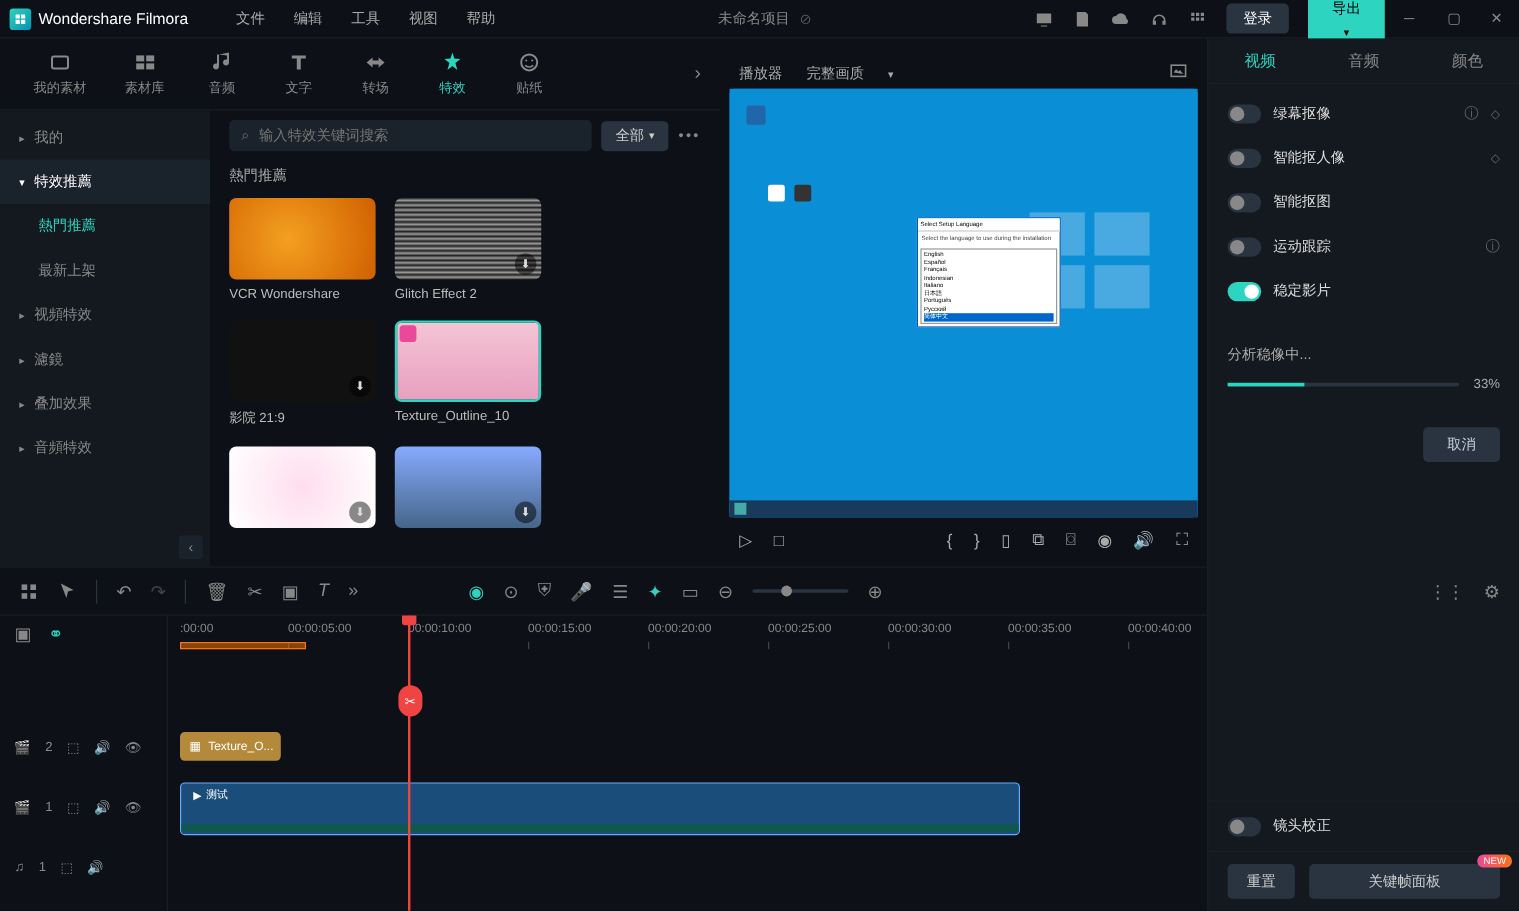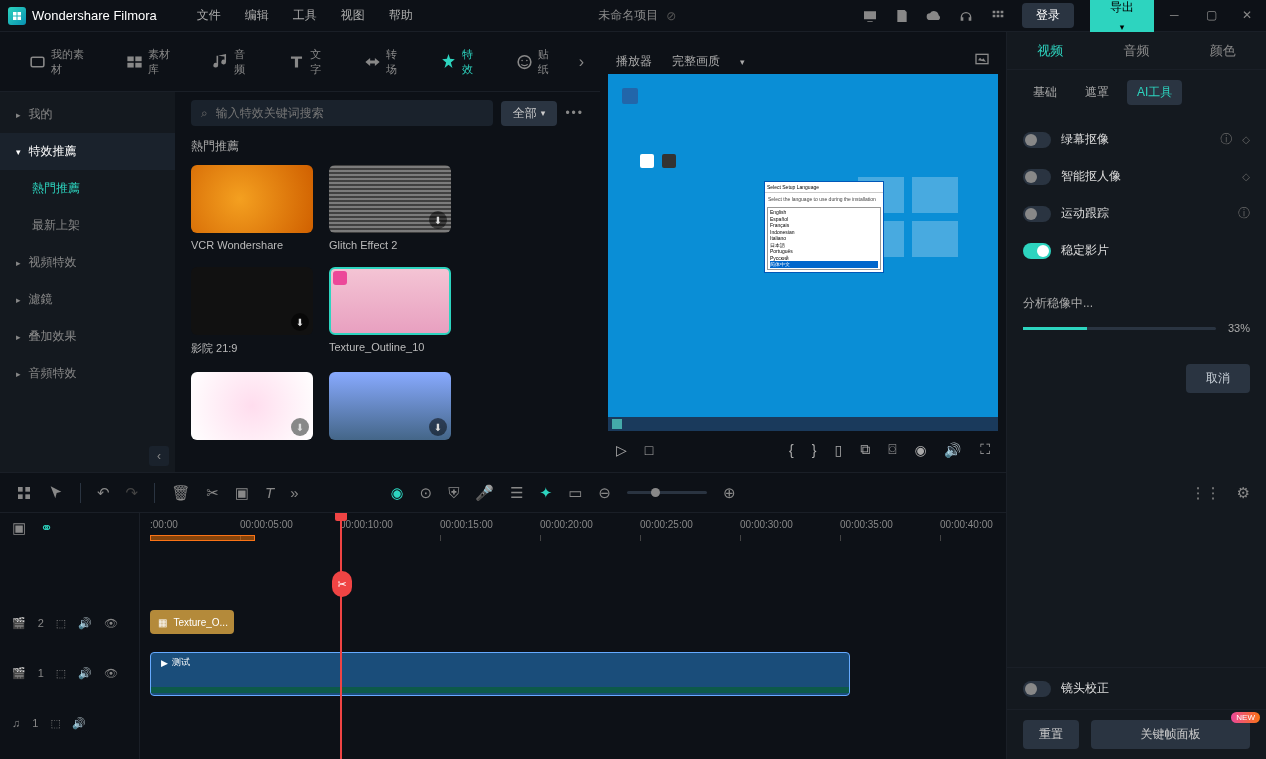--- a/index.html
+++ b/index.html
@@ -12,21 +12,21 @@
 .menu span { color: #aaa; cursor: pointer; font-size: 12px; }
 .title-center { flex: 1; text-align: center; color: #888; display: flex; align-items: center; justify-content: center; gap: 8px; }
 .title-icons { display: flex; gap: 16px; align-items: center; }
 .ticon { width: 16px; height: 16px; color: #888; cursor: pointer; }
 .btn-login { padding: 4px 14px; background: #2a3441; color: #fff; border-radius: 4px; cursor: pointer; }
 .btn-export { padding: 4px 20px; background: #2dd4bf; color: #000; border-radius: 4px; cursor: pointer; display: flex; align-items: center; gap: 6px; font-weight: 500; flex-direction: column; }
 .win-ctrl { display: flex; gap: 20px; margin-left: 16px; }
 .main { display: flex; height: 440px; }
 .col-left { width: 600px; display: flex; flex-direction: column; }
 .tabs-top { display: flex; align-items: center; height: 60px; border-bottom: 1px solid #1a1f27; padding: 0 16px; gap: 8px; }
-.tab-item { display: flex; flex-direction: row; align-items: center; gap: 4px; padding: 4px 12px; color: #888; cursor: pointer; min-width: 56px; }
+.tab-item { display: flex; flex-direction: column; align-items: center; gap: 4px; padding: 4px 12px; color: #888; cursor: pointer; min-width: 56px; }
 .tab-item.active { color: #2dd4bf; }
 .tab-item svg { width: 20px; height: 20px; }
 .tab-label { font-size: 11px; }
 .chev-more { margin-left: auto; color: #888; cursor: pointer; font-size: 16px; }
 .media-body { display: flex; flex: 1; }
 .sidebar { width: 175px; background: #14191f; padding-top: 4px; position: relative; }
 .side-item { padding: 10px 16px; display: flex; align-items: center; gap: 8px; color: #888; cursor: pointer; font-size: 12px; }
 .side-item.hl { color: #fff; background: #1a222c; }
 .side-item.active-sub { color: #2dd4bf; padding-left: 32px; }
 .side-sub { padding-left: 32px; color: #888; }
@@ -363,36 +363,35 @@
       <span class="pbtn">⛶</span>
     </div>
   </div>
 
   <div class="col-right">
     <div class="rtabs">
       <div class="rtab active">视频</div>
       <div class="rtab">音频</div>
       <div class="rtab">颜色</div>
     </div>
-    <div class="rsubtabs">
-      <div class="rsubtab">基础</div>
-      <div class="rsubtab">遮罩</div>
-      <div class="rsubtab active">AI工具</div>
-    </div>
     <div class="prop-list">
       <div class="prop-row">
           <div class="toggle"></div>
           <span class="prop-label">绿幕抠像</span>
           <span style="color:#666">ⓘ</span>
           <span class="prop-chev">◇</span>
         </div>
       <div class="prop-row">
           <div class="toggle"></div>
           <span class="prop-label">智能抠人像</span>
           <span class="prop-chev">◇</span>
+        </div>
+      <div class="prop-row">
+          <div class="toggle"></div>
+          <span class="prop-label">智能抠图</span>
         </div>
       <div class="prop-row">
           <div class="toggle"></div>
           <span class="prop-label">运动跟踪</span>
           <span style="color:#666">ⓘ</span>
         </div>
       <div class="prop-row">
           <div class="toggle on"></div>
           <span class="prop-label">稳定影片</span>
         </div>

